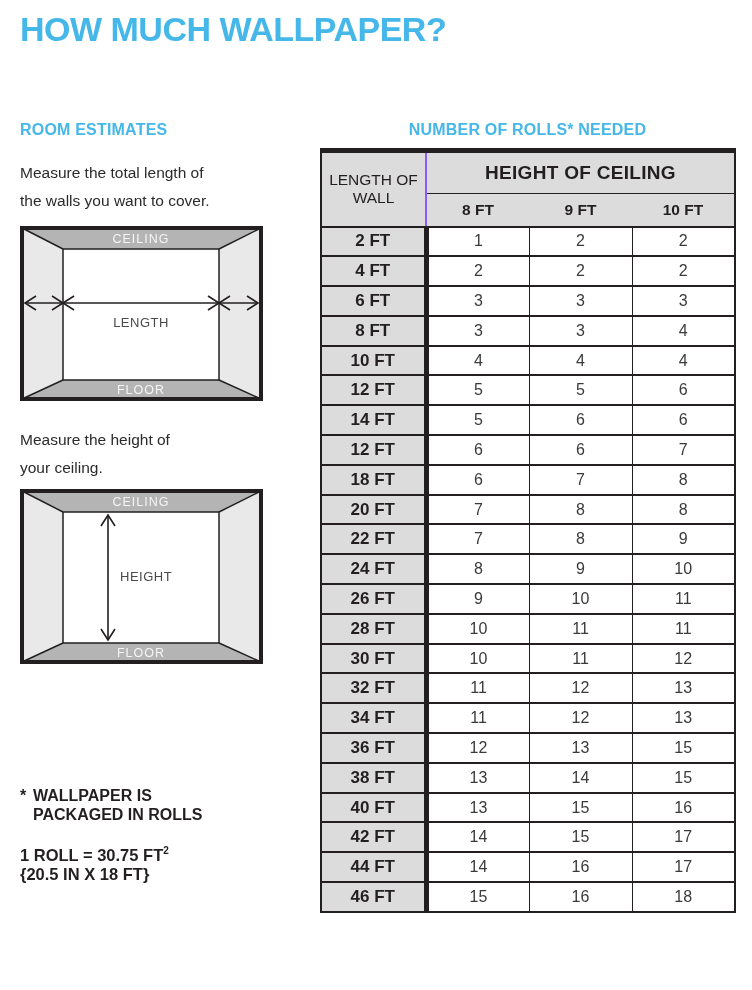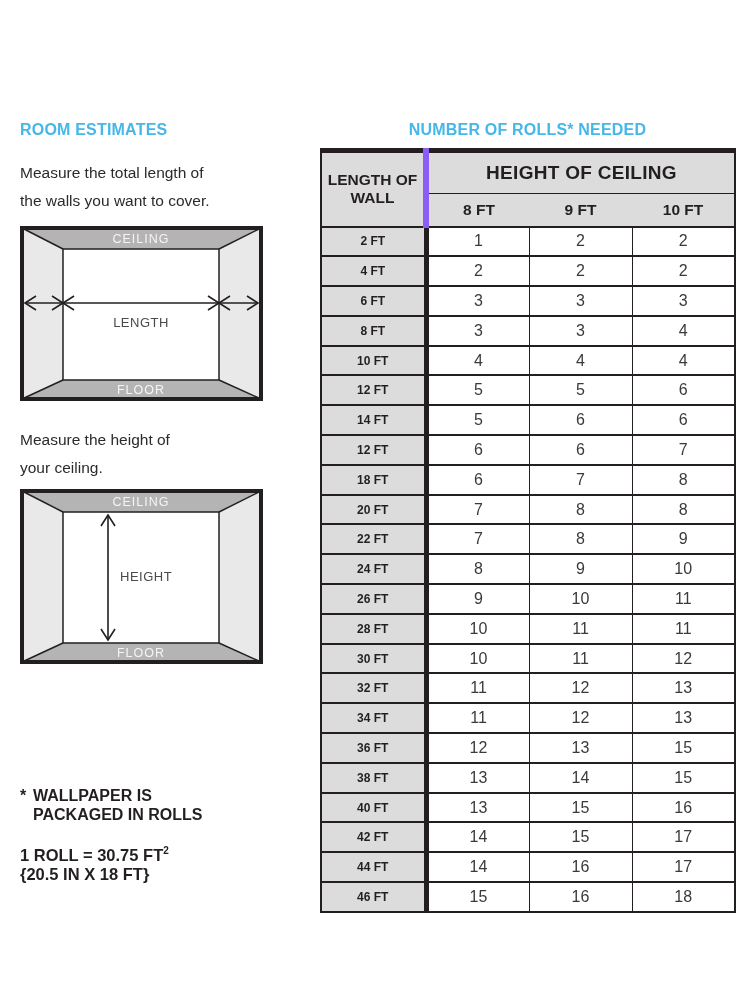--- a/index.html
+++ b/index.html
@@ -43,33 +43,33 @@
   .rolls-table {
     position:absolute; left:320px; top:148px; width:415px;
     border-collapse:collapse; table-layout:fixed;
     border:2px solid #231f20; border-top:5px solid #231f20;
   }
   .rolls-table col.c-label { width:105px; }
   .rolls-table col.c-val { width:103px; }
   .rolls-table th, .rolls-table td { text-align:center; vertical-align:middle; }
   .rolls-table thead th { background:#dcdcdc; color:#231f20; }
   th.corner-cell {
-    border-right:6px solid #8b5cf6; border-bottom:2px solid #231f20;
-    font-size:15.5px; line-height:18px; font-weight:bold;
+    border-right:2px solid #8b5cf6; border-bottom:2px solid #231f20;
+    font-size:15.5px; line-height:18px; font-weight:normal;
   }
   th.group-cell {
     height:43px; border-bottom:1.5px solid #231f20;
     font-size:19px; font-weight:bold; letter-spacing:0.3px;
   }
   th.ft-cell {
     height:33px; border-bottom:2px solid #231f20;
     font-size:15.5px; font-weight:bold;
   }
   .rolls-table tbody th {
-    background:#dcdcdc; font-weight:bold; font-size:12px;
+    background:#dcdcdc; font-weight:bold; font-size:17px;
     border-right:5px solid #231f20; border-top:2px solid #231f20;
     height:29.8px;
   }
   .rolls-table tbody td {
     background:#ffffff; font-size:16px; font-weight:normal; color:#3a3a3a;
     border:1px solid #231f20; border-top:2px solid #231f20;
     height:29.8px;
   }
   
   .room-diagram text {
@@ -77,20 +77,21 @@
   }
   .plane-label { font-size:12.5px; fill:#f5f5f5; letter-spacing:1px; }
   .measure-label { font-size:13px; fill:#4a4a4a; letter-spacing:0.5px; }
   .arrow { stroke:#231f20; stroke-width:1.6; fill:none; }
 </style>
 </head>
 <body>
 
 <div class="page">
 
+  <h1 class="page-title">HOW MUCH WALLPAPER?</h1>
 
   <div class="section-heading left-heading">ROOM ESTIMATES</div>
   <div class="section-heading table-heading">NUMBER OF ROLLS* NEEDED</div>
 
   <p class="step-text step-1">Measure the total length of
 the walls you want to cover.</p>
 
   <svg class="room-diagram diagram-1" viewBox="0 0 243 175" width="243" height="175">
     <polygon points="2,2 241,2 199,23 43,23" fill="#b4b4b4"></polygon>
     <polygon points="2,173 241,173 199,154 43,154" fill="#b4b4b4"></polygon>

